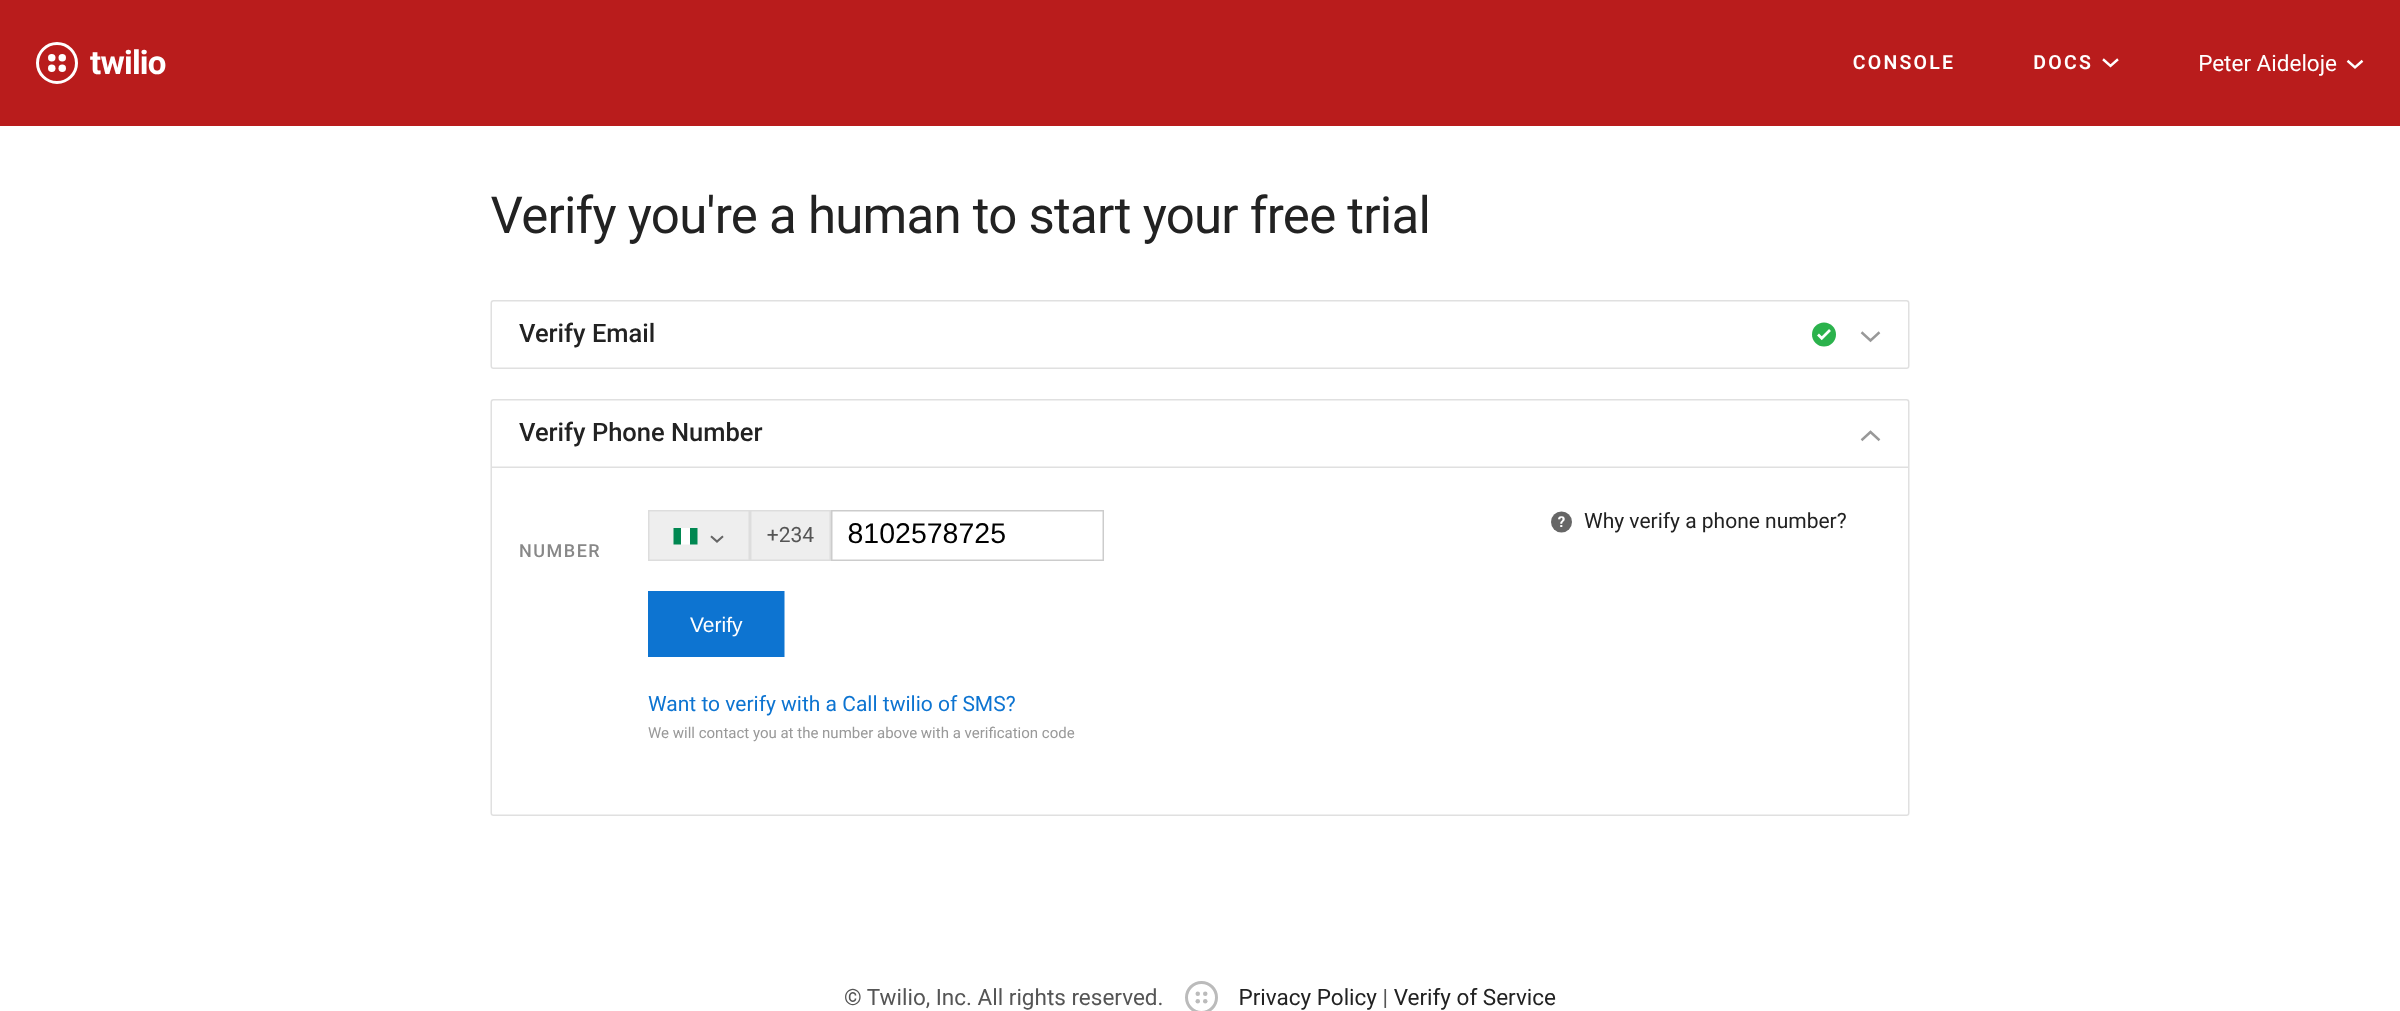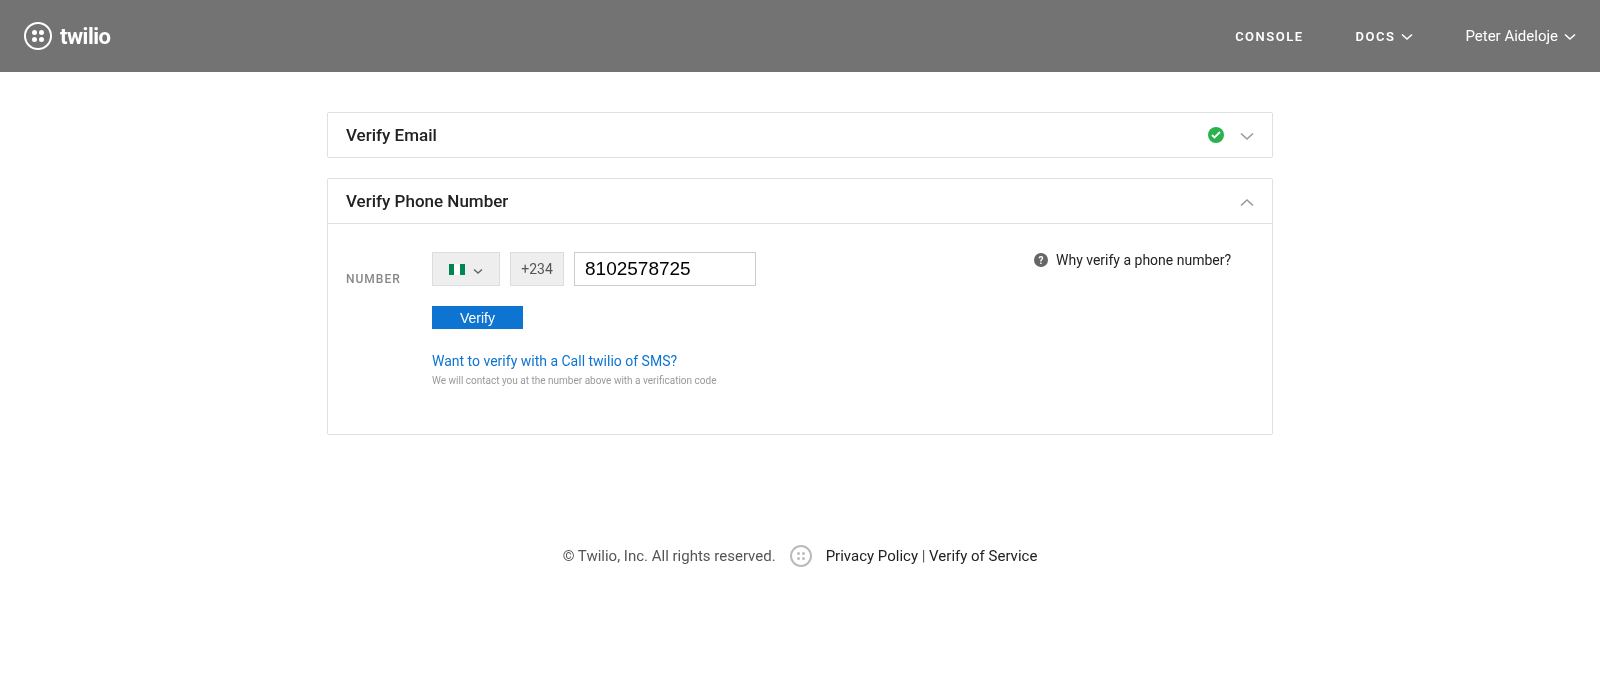--- a/index.html
+++ b/index.html
@@ -6,22 +6,22 @@
       margin: 0;
       padding: 0;
       box-sizing: border-box;
     }
     body {
       font-family: -apple-system, BlinkMacSystemFont, "Segoe UI", Roboto, Helvetica, Arial, sans-serif;
       background: #ffffff;
       color: #222;
     }
     .header {
-      background: #737373;
-      height: 72px;
+      background: #b91c1c;
+      height: 84px;
       display: flex;
       align-items: center;
       justify-content: space-between;
       padding: 0 24px;
     }
     .logo {
       display: flex;
       align-items: center;
       gap: 8px;
       color: #fff;
@@ -140,21 +140,20 @@
     }
     .field-label {
       font-size: 12px;
       letter-spacing: 1px;
       color: #888;
       font-weight: 500;
       width: 62px;
     }
     .phone-inputs {
       display: flex;
-      gap: 10px;
     }
     .country-select {
       background: #eeeeee;
       border: 1px solid #ddd;
       height: 34px;
       width: 68px;
       display: flex;
       align-items: center;
       justify-content: center;
       gap: 8px;
@@ -186,21 +185,21 @@
       font-size: 19px;
       width: 182px;
       outline: none;
     }
     .verify-btn {
       margin-top: 20px;
       margin-left: 86px;
       background: #0d74d1;
       color: #fff;
       border: none;
-      height: 23px;
+      height: 44px;
       padding: 0 28px;
       font-size: 14px;
       cursor: pointer;
       font-weight: 400;
     }
     .alt-link {
       margin-top: 24px;
       margin-left: 86px;
       display: block;
       color: #0d74d1;
@@ -307,20 +306,21 @@
       <span class="chevron-down">
         <svg width="12" height="8" viewBox="0 0 12 8">
             <path d="M1 1.5 L6 6 L11 1.5" stroke="#fff" stroke-width="1.6" fill="none"></path>
           </svg>
       </span>
     </div>
   </div>
 </div>
 
 <div class="main">
+  <h1 class="page-title">Verify you're a human to start your free trial</h1>
 
   <div class="panel">
     <div class="panel-header">
       <span class="panel-title">Verify Email</span>
       <div class="panel-header-right">
         <div class="check-icon">
           <svg width="10" height="8" viewBox="0 0 10 8">
               <path d="M1 4 L3.5 6.5 L9 1" stroke="#fff" stroke-width="1.8" fill="none"></path>
             </svg>
         </div>

